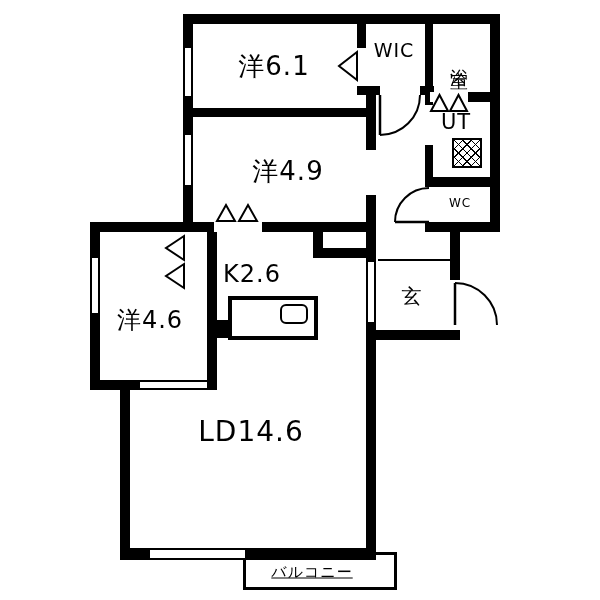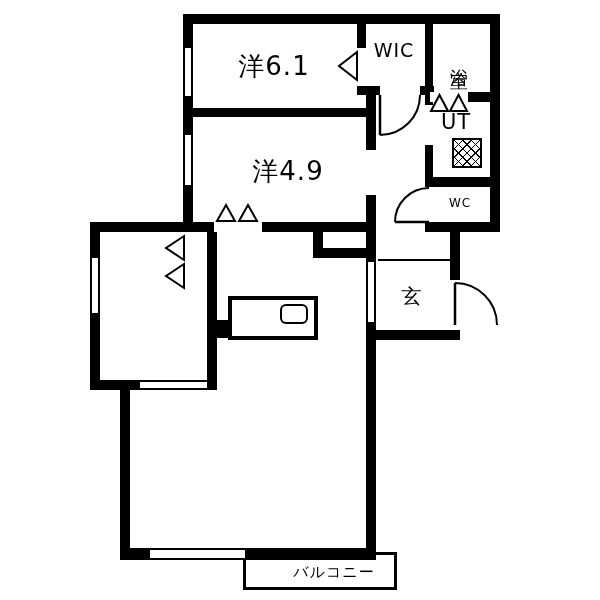--- a/index.html
+++ b/index.html
@@ -95,16 +95,19 @@
     <polygon points="184,236 184,260 166,248" fill="#fff" stroke="#000" stroke-width="2"></polygon>
     <polygon points="184,264 184,288 166,276" fill="#fff" stroke="#000" stroke-width="2"></polygon>
   </svg>
 
   <div class="lbl" style="left:274px;top:66px;font-size:26px;">洋6.1</div>
   <div class="lbl" style="left:288px;top:171px;font-size:26px;">洋4.9</div>
   <div class="lbl" style="left:394px;top:50px;font-size:19px;">WIC</div>
   <div class="lbl lbl-vert" style="left:459px;top:57px;font-size:18px;">浴室</div>
   <div class="lbl" style="left:456px;top:122px;font-size:21px;">UT</div>
   <div class="lbl" style="left:460px;top:203px;font-size:12px;">WC</div>
+  <div class="lbl" style="left:252px;top:274px;font-size:24px;">K2.6</div>
   <div class="lbl" style="left:412px;top:296px;font-size:20px;">玄</div>
-  <div class="lbl" style="left:334px;top:572px;font-size:15px;">バルコニー</div>
+  <div class="lbl" style="left:150px;top:320px;font-size:24px;">洋4.6</div>
+  <div class="lbl" style="left:251px;top:431px;font-size:28px;">LD14.6</div>
+  <div class="lbl" style="left:312px;top:572px;font-size:15px;text-decoration:underline;">バルコニー</div>
 
 </div>
 
 </body></html>

